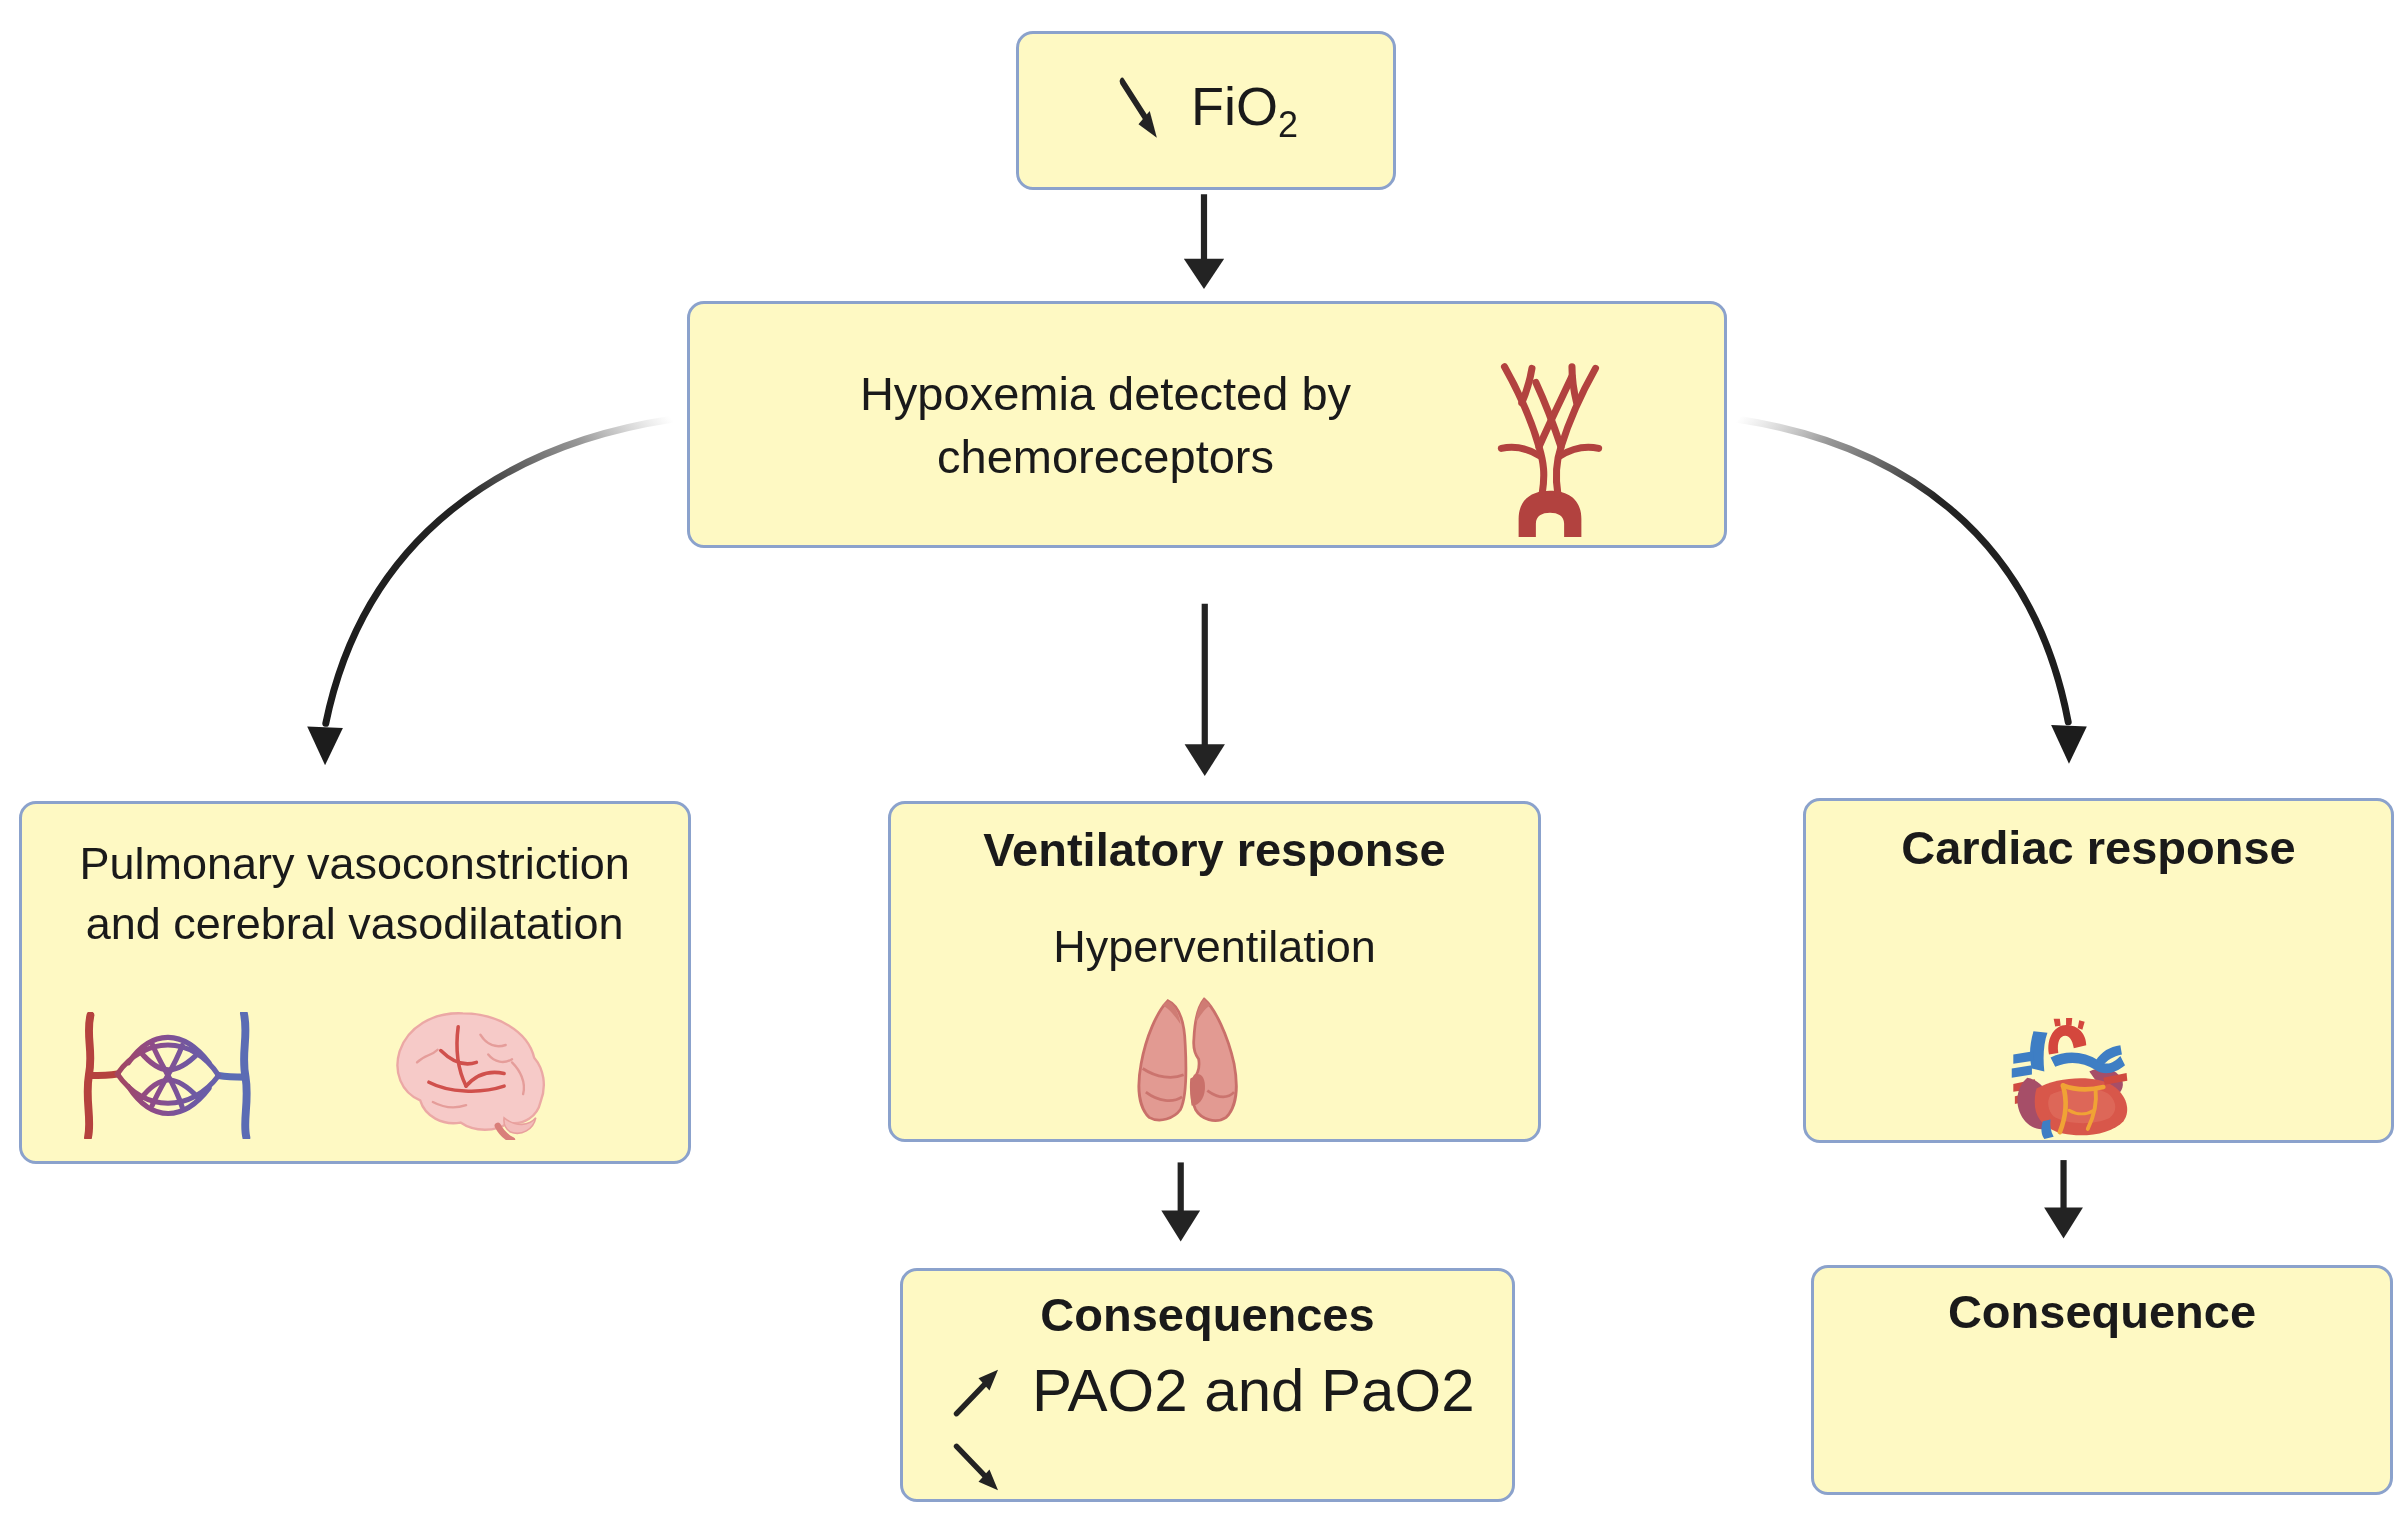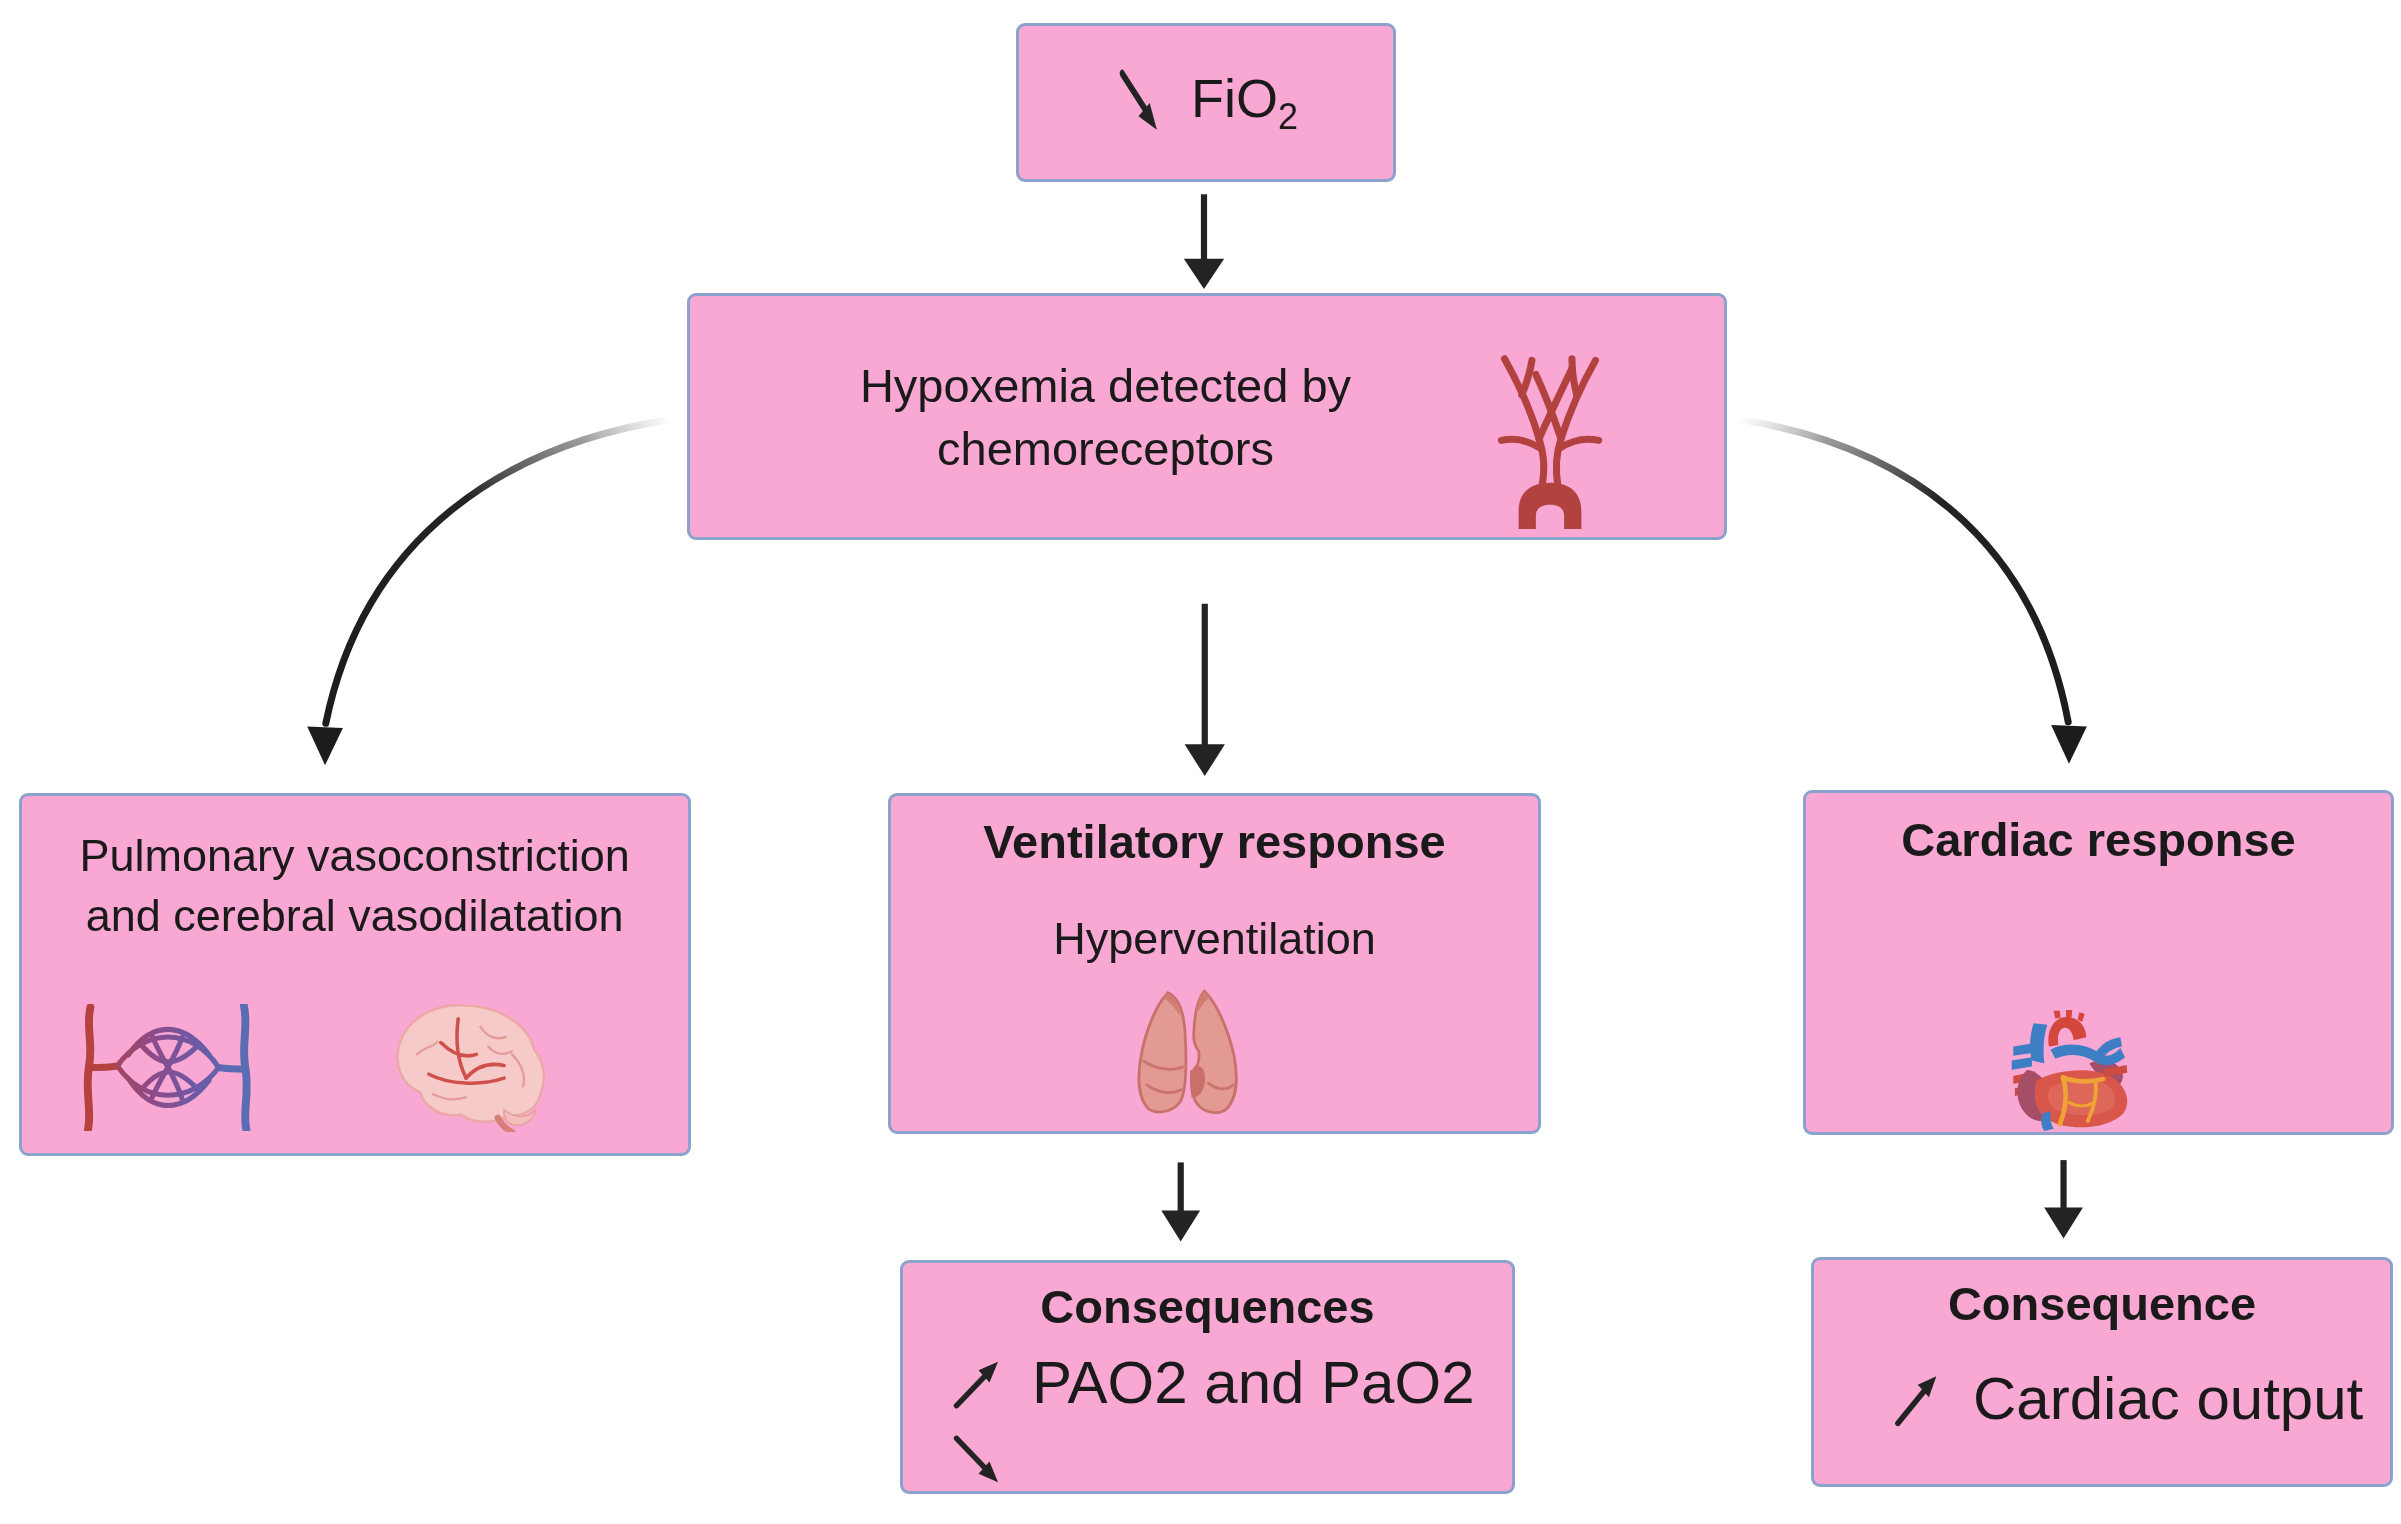--- a/index.html
+++ b/index.html
@@ -2,22 +2,22 @@
 <html style="font-size:12.4px"><head>
 <meta charset="utf-8">
 <style>
   html,body{margin:0;padding:0;background:#ffffff;}
   .canvas{
     position:relative;width:2401px;height:1525px;background:#ffffff;
     font-family:"Liberation Sans","DejaVu Sans",sans-serif;color:#1a1a1a;overflow:hidden;
   }
   .overlay{position:absolute;left:0;top:0;pointer-events:none;}
   .box{
-    position:absolute;box-sizing:border-box;background:#f9a8d4;
-    border:3.9px solid #8ba2cc;border-radius:9px;
+    position:absolute;box-sizing:border-box;background:#fef9c3;
+    border:3.9px solid #8ba2cc;border-radius:17px;margin-top:8px;
   }
   .title{font-weight:700;font-size:47px;text-align:center;line-height:1.15;}
   .body-text{font-size:45px;text-align:center;line-height:1.34;}
 
   
   .fio2{left:1016px;top:23px;width:380px;height:159px;display:flex;align-items:center;justify-content:center;gap:26px;}
   .fio2-label{font-size:54px;}
   .fio2-label sub{font-size:36px;vertical-align:sub;}
 
   
@@ -239,25 +239,16 @@
         <svg width="61" height="61" viewBox="0 0 100 100">
           <line x1="14" y1="12" x2="62" y2="62" stroke="#232323" stroke-width="9" stroke-linecap="round"></line>
           <polygon points="82,84 68,50 50,70" fill="#232323"></polygon>
         </svg>
       </span>
     </div>
   </div>
 
   <div class="box consequence">
     <div class="title">Consequence</div>
-    <div class="c-row">
-      <span class="mini-arrow">
-        <svg width="62" height="65" viewBox="0 0 100 100">
-          <line x1="16" y1="90" x2="60" y2="36" stroke="#232323" stroke-width="9" stroke-linecap="round"></line>
-          <polygon points="78,14 48,28 66,48" fill="#232323"></polygon>
-        </svg>
-      </span>
-      <span>Cardiac output</span>
-    </div>
   </div>
 
 </div>
 
 
 </body></html>

